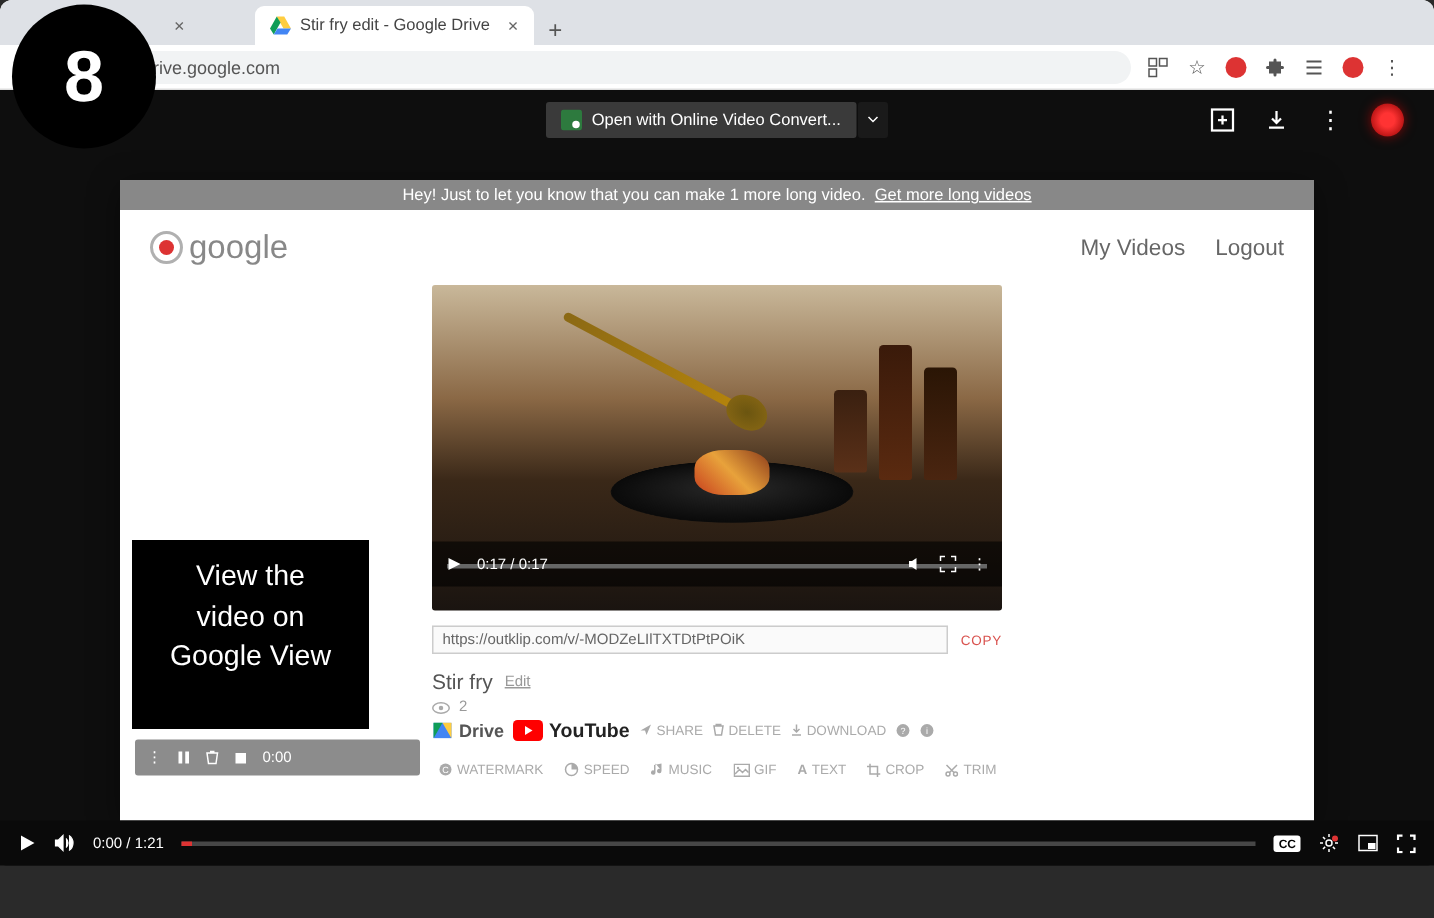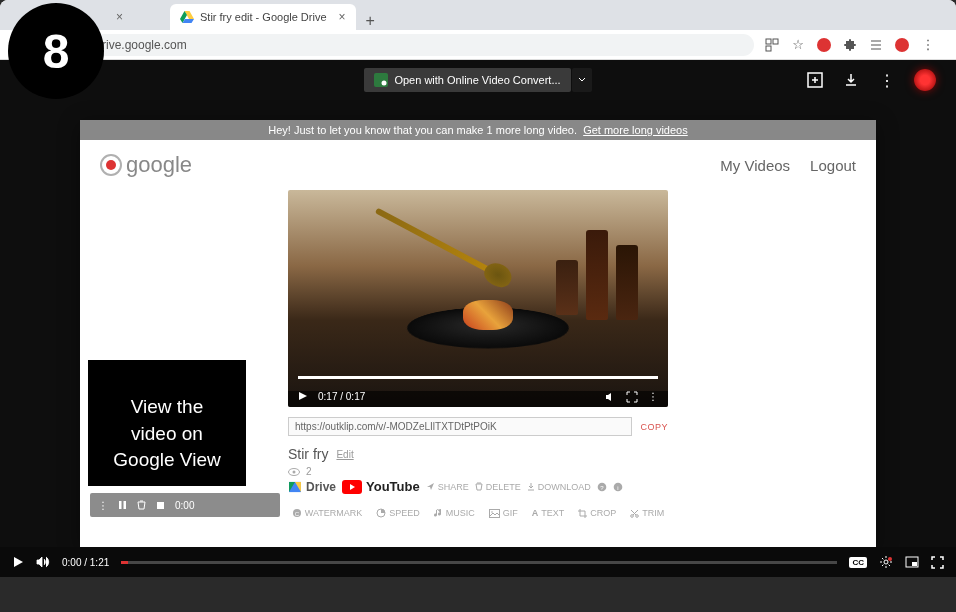--- a/index.html
+++ b/index.html
@@ -45,21 +45,21 @@
 .wok-scene { position: absolute; inset: 0; }
 .wok { position: absolute; left: 120px; top: 100px; width: 160px; height: 70px; background: radial-gradient(ellipse at center, #2a2a2a 0%, #0a0a0a 70%); border-radius: 50%; transform: perspective(200px) rotateX(55deg); }
 .food { position: absolute; left: 175px; top: 110px; width: 50px; height: 30px; background: linear-gradient(45deg, #c73e1d, #e8a23b, #8b3a1a); border-radius: 40%; }
 .ladle { position: absolute; left: 80px; top: 50px; width: 140px; height: 6px; background: linear-gradient(90deg, #8b6914, #b8860b); transform: rotate(28deg); border-radius: 3px; }
 .ladle::after { content:''; position:absolute; right:-12px; top:-8px; width:28px; height:22px; border-radius: 50% 50% 45% 45%; background: radial-gradient(#6b5510,#8b6914); }
 .bottle { position: absolute; width: 22px; border-radius: 3px 3px 2px 2px; }
 .b1 { right: 60px; top: 40px; height: 90px; background: linear-gradient(#3a1a0a, #5a2a10); }
 .b2 { right: 30px; top: 55px; height: 75px; background: linear-gradient(#2a1505, #4a2510); }
 .b3 { right: 90px; top: 70px; height: 55px; background: linear-gradient(#3a2010, #5a3018); }
 
-.vp-controls { position: absolute; bottom: 0; left: 0; right: 0; height: 16px; background: rgba(0,0,0,0.6); display: flex; padding: 0 10px; gap: 10px; color: #fff; font-size: 10px; }
+.vp-controls { position: absolute; bottom: 16px; left: 0; right: 0; height: 30px; background: rgba(0,0,0,0.6); display: flex; align-items: center; padding: 0 10px; gap: 10px; color: #fff; font-size: 10px; }
 .vp-progress { position: absolute; bottom: 28px; left: 10px; right: 10px; height: 3px; background: rgba(255,255,255,0.3); }
 .vp-progress-fill { width: 100%; height: 100%; background: #fff; }
 .vp-spacer { flex: 1; }
 
 .url-row { margin-top: 10px; display: flex; width: 380px; gap: 8px; align-items: center; }
 .url-box { flex: 1; border: 1px solid #ccc; padding: 3px 6px; font-size: 10px; color: #666; background: #fafafa; }
 .copy-btn { font-size: 9px; color: #d9534f; letter-spacing: 0.5px; }
 
 .title-row { margin-top: 10px; width: 380px; display: flex; align-items: center; gap: 8px; }
 .vtitle { font-size: 14px; color: #555; }
@@ -82,21 +82,21 @@
 
 .drive-bottom { position: absolute; bottom: 0; left: 0; right: 0; height: 30px; background: #0a0a0a; display: flex; align-items: center; padding: 0 12px; gap: 12px; color: #fff; font-size: 10px; }
 .dprog { flex: 1; height: 3px; background: rgba(255,255,255,0.25); position: relative; }
 .dprog-fill { position: absolute; left: 0; top: 0; bottom: 0; width: 1%; background: #d33; }
 .cc-badge { background: #fff; color: #000; font-size: 8px; font-weight: bold; padding: 1px 3px; border-radius: 2px; }
 
 
 .step-badge { position: absolute; top: 3px; left: 8px; width: 96px; height: 96px; background: #000; border-radius: 50%; display: flex; align-items: center; justify-content: center; color: #fff; font-size: 48px; font-weight: bold; z-index: 100; }
 
 
-.caption-box { position: absolute; left: 88px; top: 360px; width: 158px; height: 126px; background: #000; color: #fff; display: flex; align-items: flex-end; justify-content: center; text-align: center; font-size: 19px; line-height: 1.4; padding: 12px; z-index: 90; }
+.caption-box { position: absolute; left: 88px; top: 360px; width: 158px; height: 126px; background: #000; color: #fff; display: flex; align-items: flex-start; justify-content: center; text-align: center; font-size: 19px; line-height: 1.4; padding: 12px; z-index: 90; }
 
 svg { display: block; }
 </style>
 </head>
 <body>
 
 <div class="browser-chrome">
   <div class="tab-bar">
     <div class="tab">
       <span class="tab-close">×</span>

